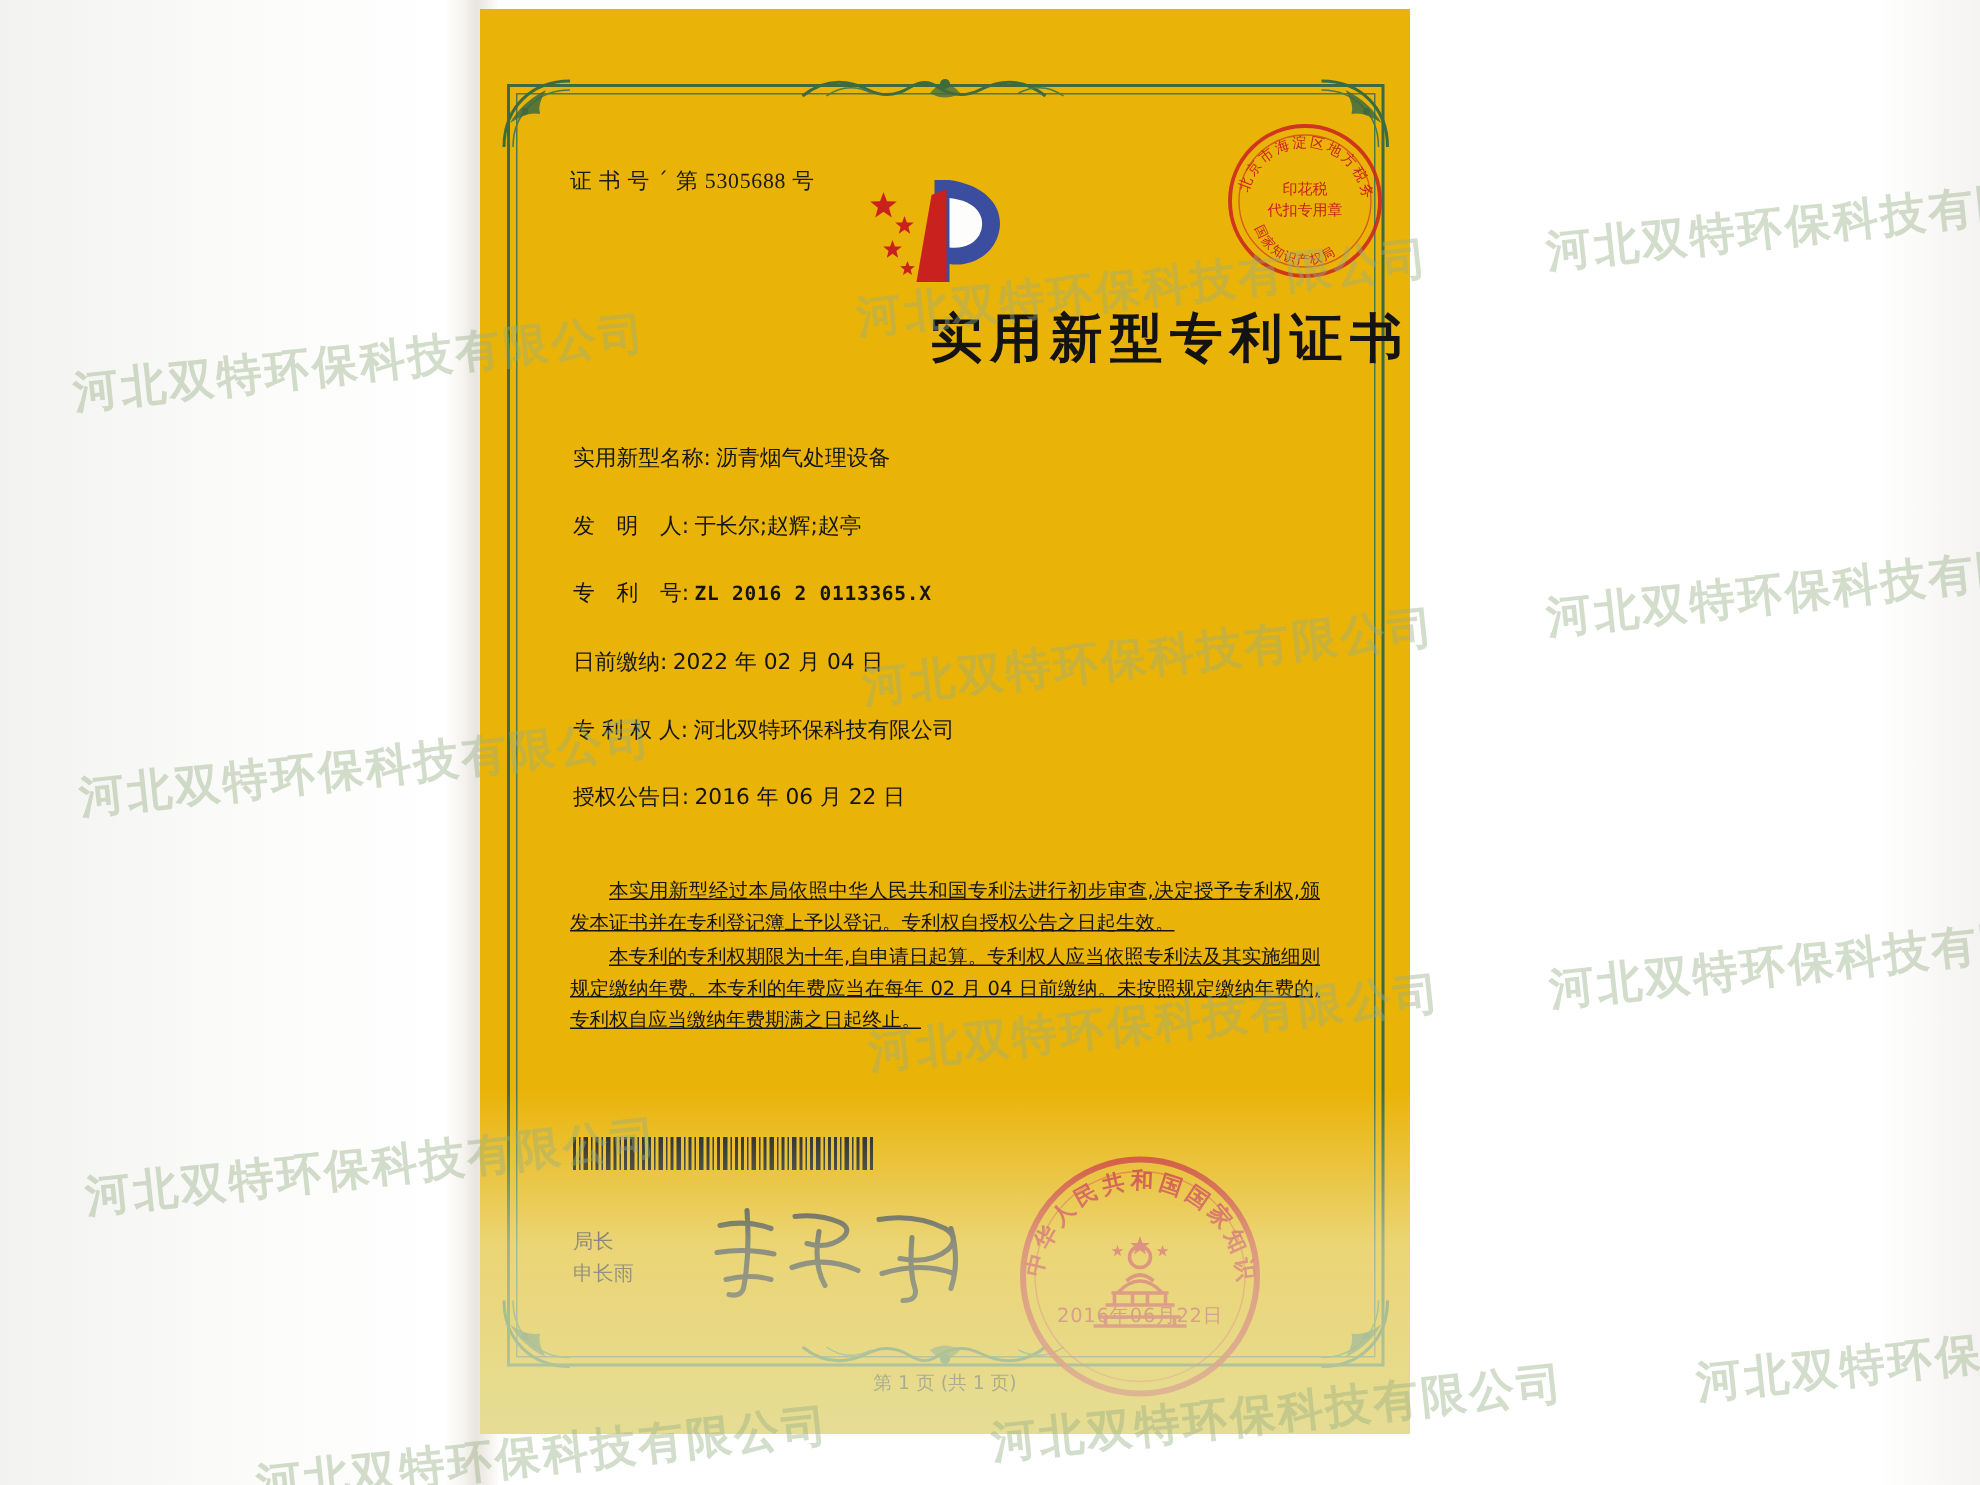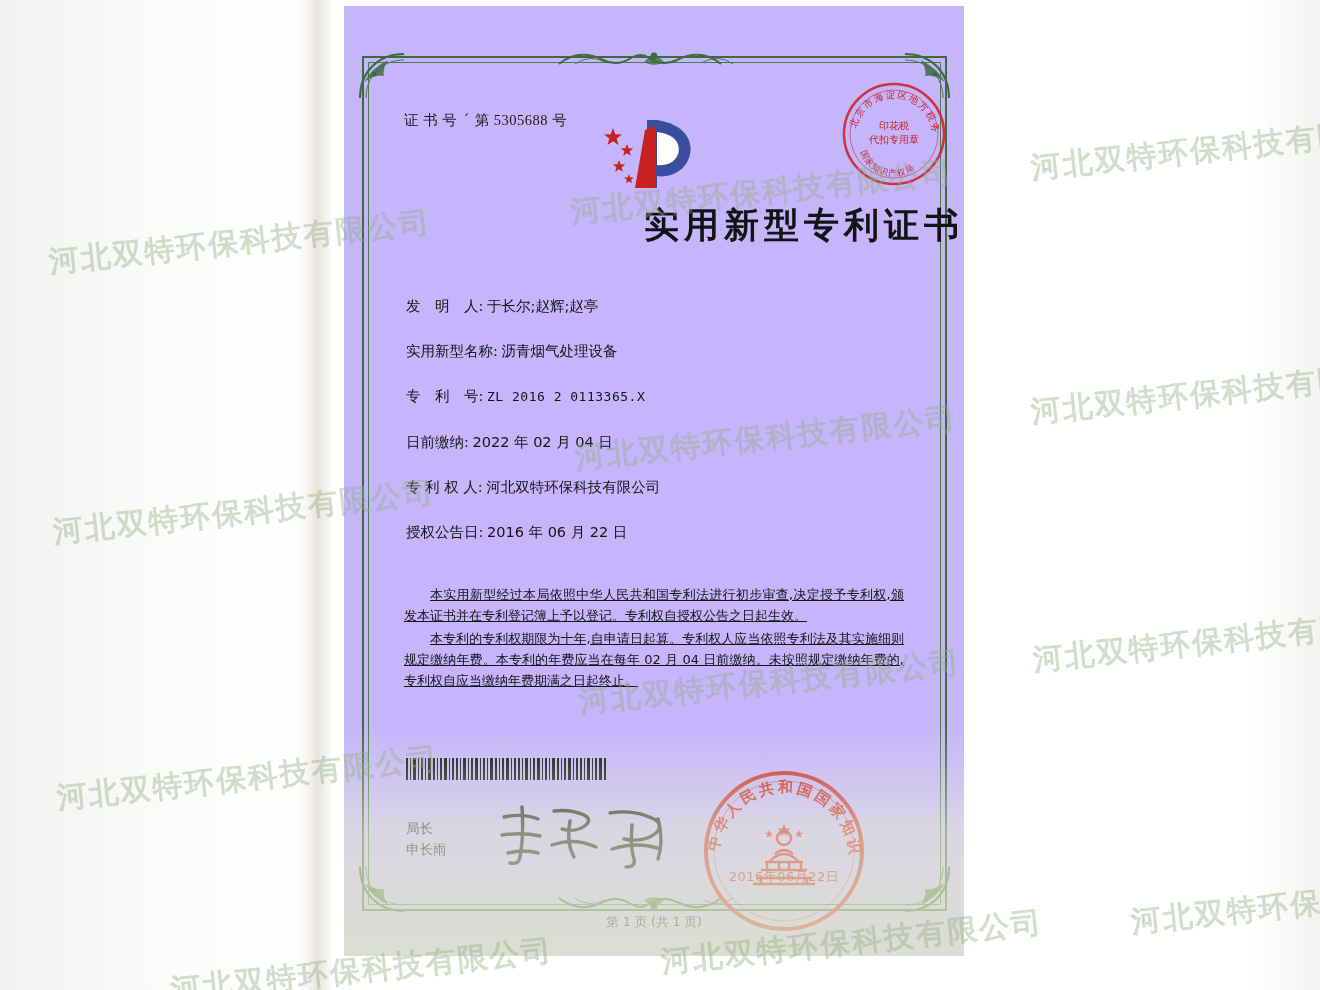--- a/index.html
+++ b/index.html
@@ -38,25 +38,25 @@
   .scan-right-edge {
     position: absolute;
     right: 0; top: 0;
     width: 70px; height: 990px;
     background: linear-gradient(to left, #f4f3f1 0%, #ffffff 100%);
   }
 
   
   .certificate {
     position: absolute;
-    left: 344px;
+    left: 320px;
     top: 6px;
     width: 620px;
     height: 950px;
-    background: #c4b5fd;
+    background: #eab308;
   }
   
   .cert-bottom-tint {
     position: absolute;
     left: 0; bottom: 0;
     width: 100%;
     height: 230px;
     background: linear-gradient(to bottom, rgba(237,240,208,0) 0%, rgba(236,240,206,0.55) 45%, rgba(228,235,196,0.75) 100%);
     pointer-events: none;
   }
@@ -164,20 +164,21 @@
     font-size: 14.5px;
   }
   .field-value {
     font-family: "DejaVu Sans", sans-serif;
     font-size: 14.5px;
   }
   .field-value.mono {
     font-family: "DejaVu Sans Mono", monospace;
     font-size: 13px;
     letter-spacing: 0.5px;
+    font-weight: bold;
   }
 
   .paragraphs {
     position: absolute;
     left: 60px;
     top: 578px;
     width: 500px;
     font-family: "DejaVu Sans", sans-serif;
     font-size: 13px;
     line-height: 21px;
@@ -371,26 +372,26 @@
         </text>
         <text x="55" y="50" text-anchor="middle" font-family="DejaVu Sans, sans-serif" font-size="10" fill="#c9211e">印花税</text>
         <text x="55" y="64" text-anchor="middle" font-family="DejaVu Sans, sans-serif" font-size="10" fill="#c9211e">代扣专用章</text>
       </svg>
     </div>
 
     <div class="main-title">实用新型专利证书</div>
 
     <div class="fields">
       <div class="field-row">
+        <span class="field-label">实用新型名称:</span>
+        <span class="field-value">沥青烟气处理设备</span>
+      </div>
+      <div class="field-row">
         <span class="field-label">发　明　人:</span>
         <span class="field-value">于长尔;赵辉;赵亭</span>
-      </div>
-      <div class="field-row">
-        <span class="field-label">实用新型名称:</span>
-        <span class="field-value">沥青烟气处理设备</span>
       </div>
       <div class="field-row">
         <span class="field-label">专　利　号:</span>
         <span class="field-value mono">ZL 2016 2 0113365.X</span>
       </div>
       <div class="field-row">
         <span class="field-label">日前缴纳:</span>
         <span class="field-value">2022 年 02 月 04 日</span>
       </div>
       <div class="field-row">

